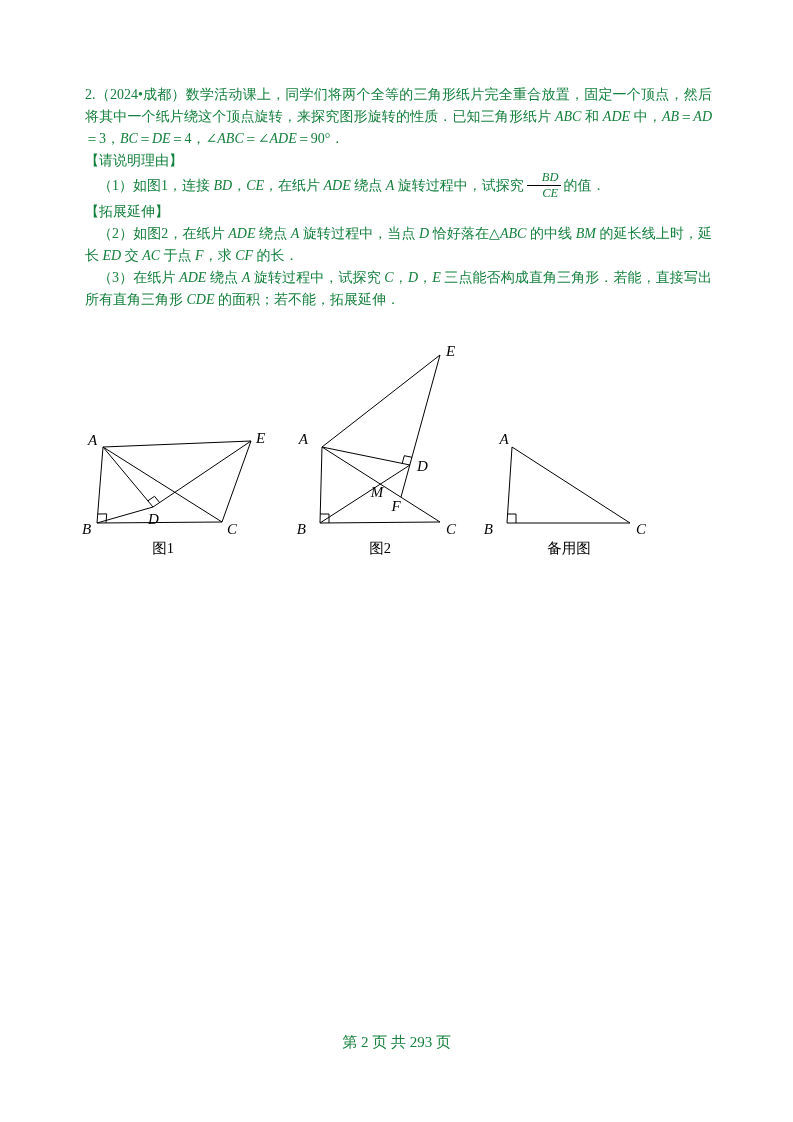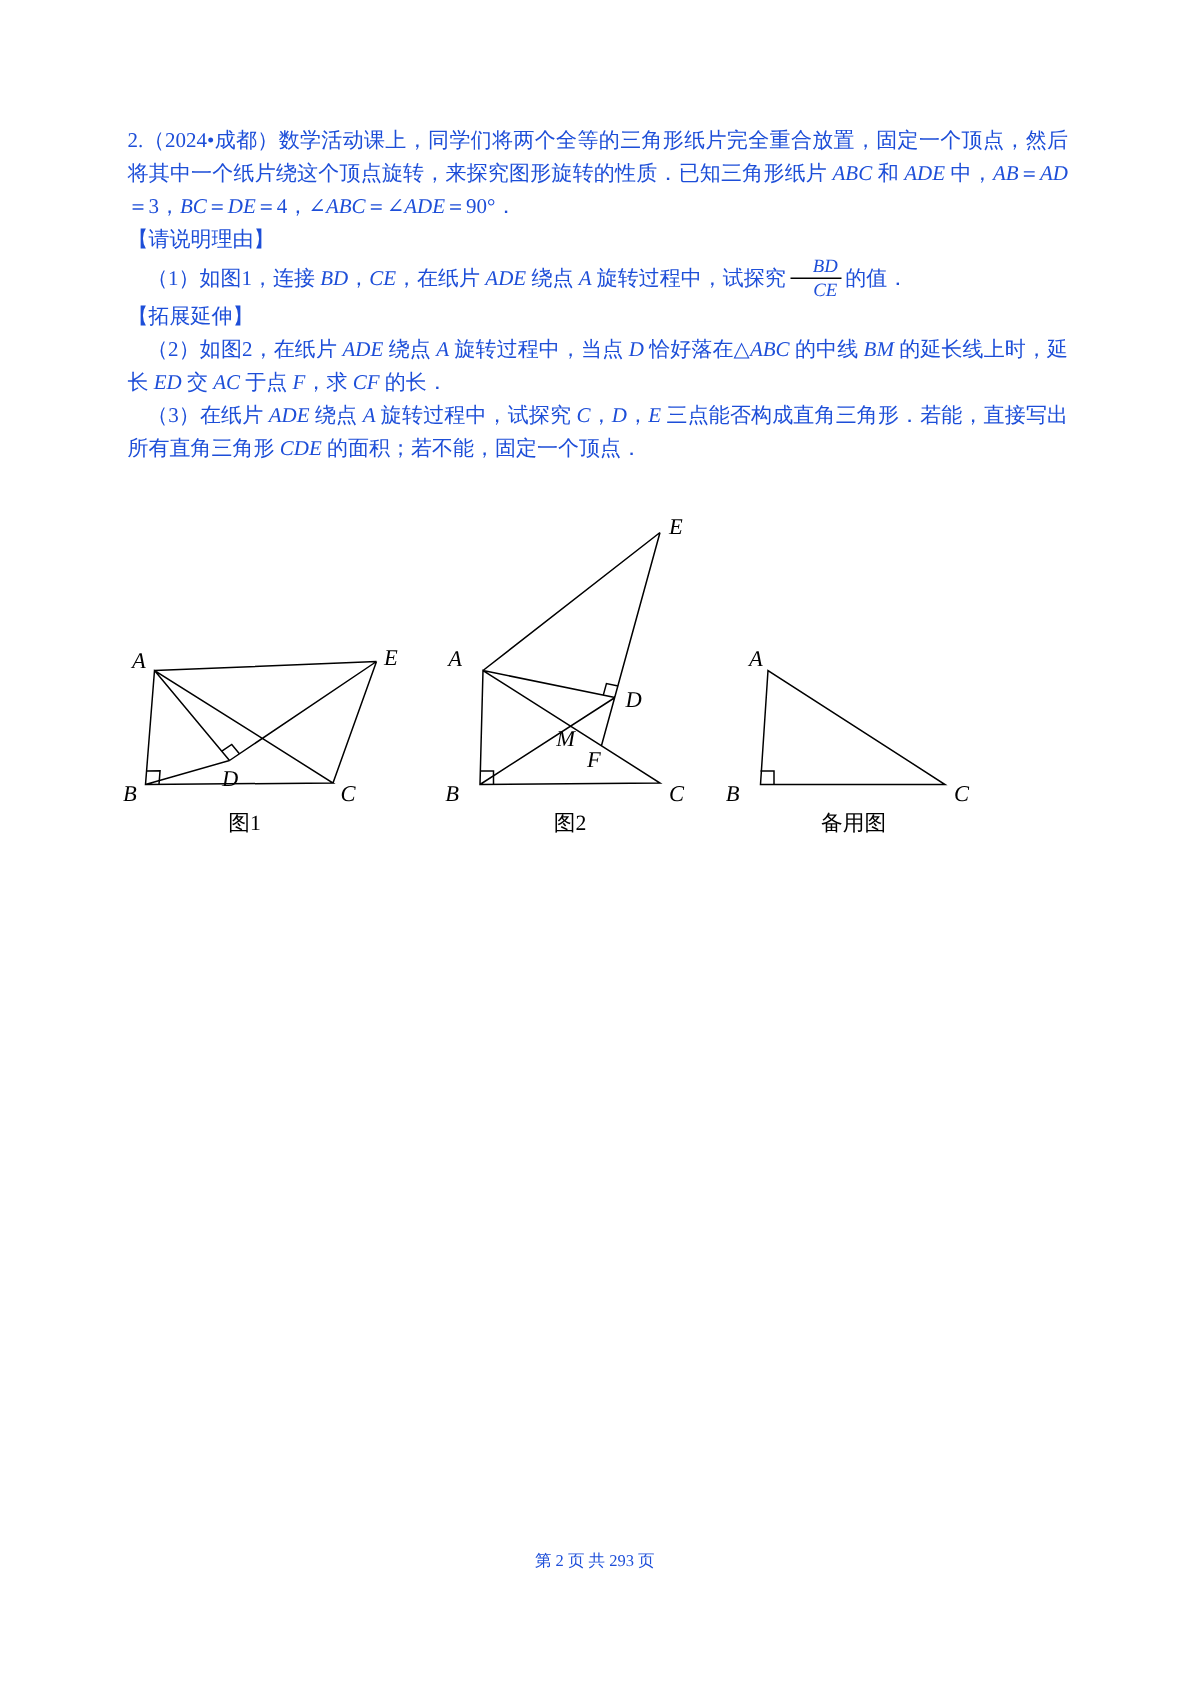--- a/index.html
+++ b/index.html
@@ -1,44 +1,44 @@
 <!DOCTYPE html>
 <html><head>
 <meta charset="utf-8">
 <style>
   html,body{margin:0;padding:0;background:#ffffff}
-  .page{position:relative;width:793px;height:1122px;background:#fff;font-family:"Liberation Serif","DejaVu Serif",serif;color:#1d4ed8;overflow:hidden}
+  .page{position:relative;width:793px;height:1122px;background:#fff;font-family:"Liberation Serif","DejaVu Serif",serif;color:#15803d;overflow:hidden}
   .content{position:absolute;left:85px;top:84px;width:627px;font-size:14px;line-height:22px;text-align:justify}
   p{margin:0}
   .q{text-indent:13px}
   .math{font-style:italic}
   .frac{display:inline-flex;flex-direction:column;align-items:center;vertical-align:middle;line-height:1.05;font-style:italic;margin:0 3px;font-size:12.5px;transform:translateY(-1px)}
   .frac .num{border-bottom:1px solid #000;padding:0 2px 1px 2px}
   .frac .den{padding-top:1px}
   .figures{position:absolute;left:80px;top:340px}
   .figures path{stroke:#000;stroke-width:1;fill:none}
   .figures text{font-family:"Liberation Serif","DejaVu Serif",serif;font-size:15px;font-style:italic;fill:#000;stroke:none}
   .figures text.cap{font-style:normal;font-size:14.5px}
-  .footer{position:absolute;left:0;width:100%;top:1033px;text-align:center;font-size:11px}
+  .footer{position:absolute;left:0;width:100%;top:1033px;text-align:center;font-size:15px}
 </style>
 </head>
 <body>
 
 <div class="page">
 
   <div class="content">
     <p class="para"><span>2.（2024•成都）数学活动课上，同学们将两个全等的三角形纸片完全重合放置，固定一个顶点，然后将其中一个纸片绕这个顶点旋转，来探究图形旋转的性质．已知三角形纸片 </span><span class="math">ABC</span><span> 和 </span><span class="math">ADE</span><span> 中，</span><span class="math">AB</span><span>＝</span><span class="math">AD</span><span>＝3，</span><span class="math">BC</span><span>＝</span><span class="math">DE</span><span>＝4，∠</span><span class="math">ABC</span><span>＝∠</span><span class="math">ADE</span><span>＝90°．</span></p>
     <p class="sec">【请说明理由】</p>
     <p class="para q"><span>（1）如图1，连接 </span><span class="math">BD</span><span>，</span><span class="math">CE</span><span>，在纸片 </span><span class="math">ADE</span><span> 绕点 </span><span class="math">A</span><span> 旋转过程中，试探究</span><span class="frac">
           <span class="num">BD</span>
           <span class="den">CE</span>
         </span><span>的值．</span></p>
     <p class="sec">【拓展延伸】</p>
     <p class="para q"><span>（2）如图2，在纸片 </span><span class="math">ADE</span><span> 绕点 </span><span class="math">A</span><span> 旋转过程中，当点 </span><span class="math">D</span><span> 恰好落在△</span><span class="math">ABC</span><span> 的中线 </span><span class="math">BM</span><span> 的延长线上时，延长 </span><span class="math">ED</span><span> 交 </span><span class="math">AC</span><span> 于点 </span><span class="math">F</span><span>，求 </span><span class="math">CF</span><span> 的长．</span></p>
-    <p class="para q"><span>（3）在纸片 </span><span class="math">ADE</span><span> 绕点 </span><span class="math">A</span><span> 旋转过程中，试探究 </span><span class="math">C</span><span>，</span><span class="math">D</span><span>，</span><span class="math">E</span><span> 三点能否构成直角三角形．若能，直接写出所有直角三角形 </span><span class="math">CDE</span><span> 的面积；若不能，固定一个顶点．</span></p>
+    <p class="para q"><span>（3）在纸片 </span><span class="math">ADE</span><span> 绕点 </span><span class="math">A</span><span> 旋转过程中，试探究 </span><span class="math">C</span><span>，</span><span class="math">D</span><span>，</span><span class="math">E</span><span> 三点能否构成直角三角形．若能，直接写出所有直角三角形 </span><span class="math">CDE</span><span> 的面积；若不能，拓展延伸．</span></p>
   </div>
 
   <svg class="figures" width="580" height="225" viewBox="0 0 580 225">
 
     <g>
       <path d="M23 107 L17 183 L142 182 Z M23 107 L171 101 M23 107 L73 167 M73 167 L171 101 M17 183 L73 167 M142 182 L171 101"></path>
       <path d="M17.7 174 L26.7 173.9 L26 182.9"></path>
       <path d="M67.9 160.8 L74.5 156.3 L79.6 162.5"></path>
       <text x="8" y="105">A</text>
       <text x="176" y="103">E</text>

